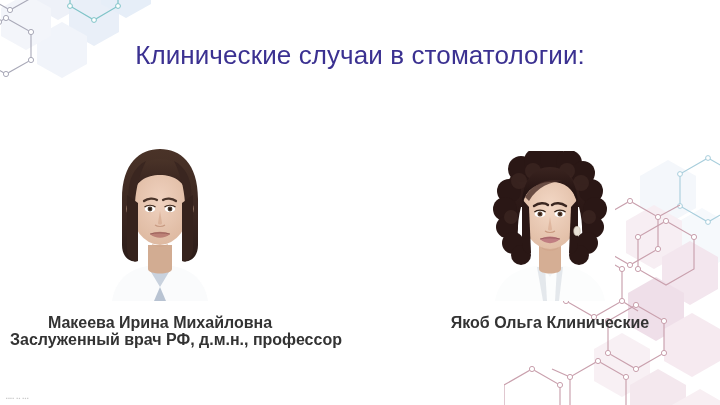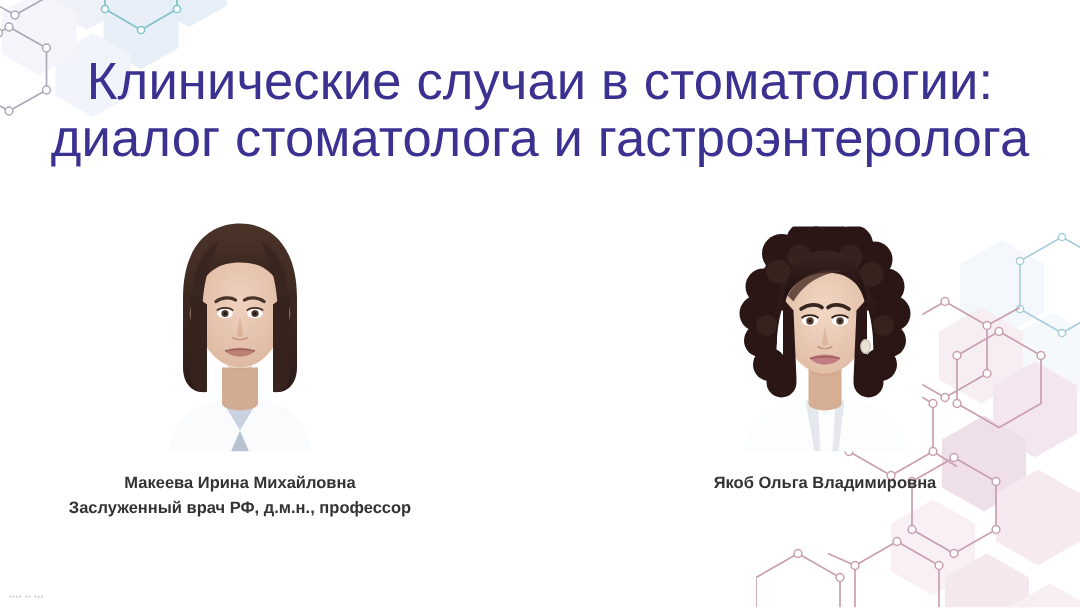--- a/index.html
+++ b/index.html
@@ -28,21 +28,21 @@
   
   #title-block {
     position: absolute;
     left: 0;
     top: 36px;
     width: 720px;
     text-align: center;
   }
   .title-line {
     color: #3B3191;
-    font-size: 35px;
+    font-size: 26px;
     line-height: 38px;
     letter-spacing: 0.1px;
     white-space: nowrap;
   }
 
   
   .portrait-col {
     position: absolute;
     top: 136px;
     width: 300px;
@@ -61,21 +61,21 @@
     position: absolute;
     left: 50%;
     transform: translateX(-50%);
     bottom: 0;
   }
 
   
   .caption {
     margin-top: 13px;
     color: #333333;
-    font-size: 11px;
+    font-size: 16px;
     font-weight: bold;
     line-height: 17px;
   }
   .caption div { white-space: nowrap; }
 
   
   #corner-artifact {
     position: absolute;
     left: 6px;
     bottom: 4px;
@@ -212,21 +212,20 @@
         <circle cx="66" cy="184" r="2.6"></circle>
           <circle cx="28" cy="176" r="2.6"></circle>
         <circle cx="56" cy="192" r="2.6"></circle>
           <circle cx="56" cy="224" r="2.6"></circle>
       </g>
     </svg>
   </div>
 
   <div id="title-block">
     <div class="title-line">Клинические случаи в стоматологии:</div>
-    <div class="title-line">диалог стоматолога и гастроэнтеролога</div>
   </div>
 
   <div class="portrait-col" id="col-left">
     <div class="photo-wrap">
       <svg class="photo" width="128" height="160" viewBox="0 0 128 160" xmlns="http://www.w3.org/2000/svg">
         <defs>
           <radialGradient id="skinL" cx="50%" cy="42%" r="62%">
             <stop offset="0%" stop-color="#F0D2C0"></stop>
             <stop offset="100%" stop-color="#DDB89F"></stop>
           </radialGradient>
@@ -372,19 +371,19 @@
           <path d="M60 80 C62.5 82 67.5 82 70 80" stroke="#CA9A80" stroke-width="1.1" fill="none"></path>
 
           <path d="M55 88 C60 84.5 70 84.5 75 88 C70 93.5 60 93.5 55 88 Z" fill="#C07E82"></path>
           <path d="M55 88 C60 86.4 70 86.4 75 88" stroke="#9C5C60" stroke-width="0.9" fill="none"></path>
 
           <path d="M57 97 C61 100 69 100 73 97" stroke="#CFA087" stroke-width="1" fill="none" opacity="0.6"></path>
         </g>
       </svg>
     </div>
     <div class="caption">
-      <div>Якоб Ольга Владимировна</div>
+      <div>Якоб Ольга Клинические</div>
     </div>
   </div>
 
   <div id="corner-artifact">▪▪▪▪  ▪▪  ▪▪▪</div>
 
 </div>
 
 </body></html>

